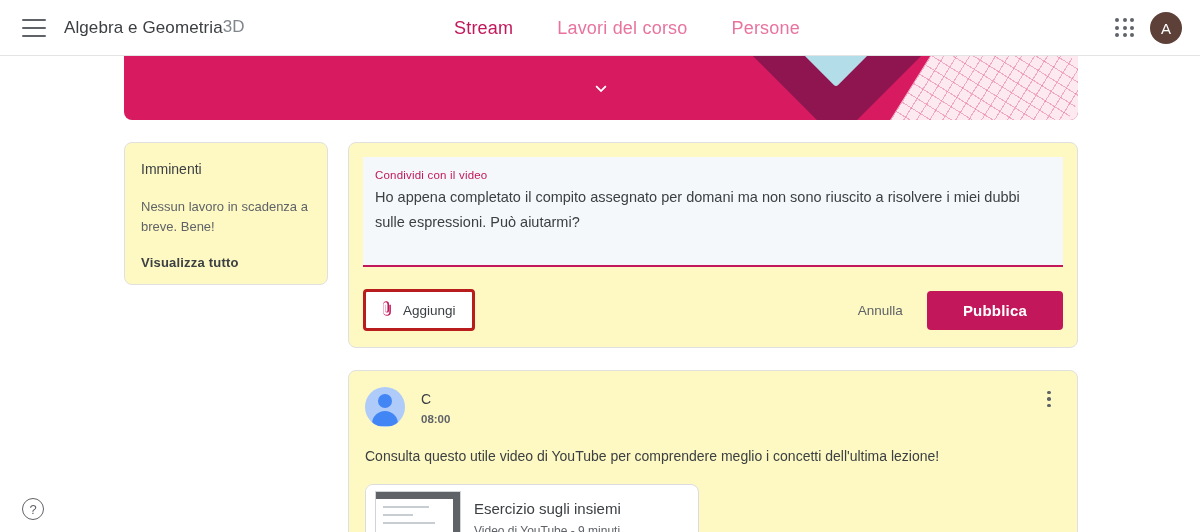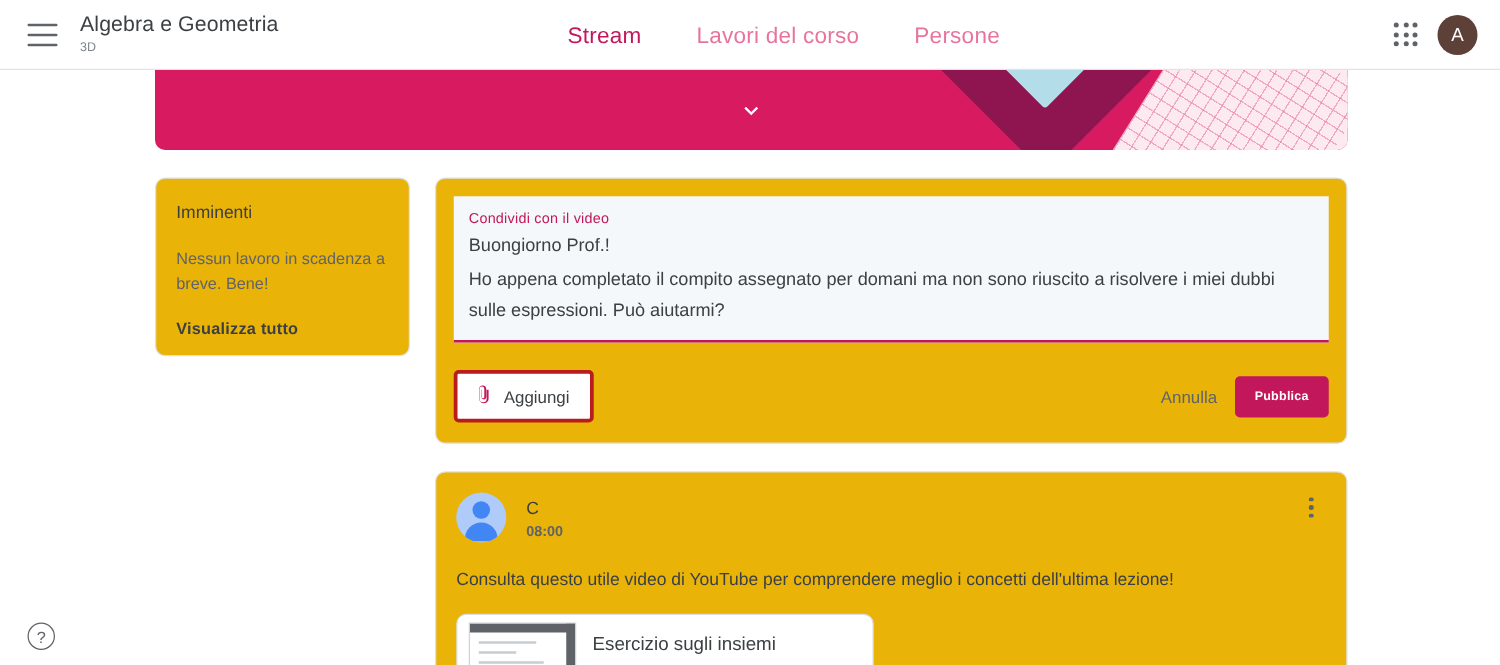--- a/index.html
+++ b/index.html
@@ -19,26 +19,26 @@
     border-bottom: 1px solid #e3e3e3;
     display: flex; align-items: center;
   }
   .hamburger {
     width: 24px; height: 18px; margin-left: 22px; margin-right: 18px;
     display: flex; flex-direction: column; justify-content: space-between;
     cursor: pointer;
   }
   .hamburger i { display: block; height: 2px; width: 24px; background: #5f6368; border-radius: 1px; }
 
-  .title-block { display: flex; flex-direction: column; justify-content: center; }
+  .title-block { display: flex; flex-direction: row; justify-content: center; }
   .course-title {
     font-size: 17px; color: #3c4043; line-height: 20px; letter-spacing: .1px;
     white-space: nowrap; cursor: pointer;
   }
-  .course-sub { font-size: 10px; color: #80868b; line-height: 15px; margin-top: 1px; }
+  .course-sub { font-size: 17px; color: #80868b; line-height: 15px; margin-top: 1px; }
 
   .tabs {
     position: absolute; left: 432px; top: 0; height: 56px;
     display: flex; align-items: center; gap: 0;
   }
   .tab {
     height: 68px; display: flex; align-items: center; justify-content: center;
     padding: 0 22px; font-size: 18px; color: #e8749e; cursor: pointer;
     position: relative; white-space: nowrap; letter-spacing: .2px;
   }
@@ -89,21 +89,21 @@
     position: absolute; left: 50%; top: 50%; transform: translate(-50%,-50%);
     width: 34px; height: 34px; display: flex; align-items: center; justify-content: center;
     cursor: pointer; z-index: 4;
   }
 
   
   .col-left { position: absolute; left: 124px; top: 86px; width: 204px; }
   .col-right { position: absolute; left: 348px; top: 86px; width: 730px; }
 
   .card {
-    background: #eab308; border: 1px solid #e0e0e0; border-radius: 8px;
+    background: #fef9c3; border: 1px solid #e0e0e0; border-radius: 8px;
   }
 
   
   .upcoming { padding: 16px 16px 14px 16px; }
   .upcoming h3 { font-size: 14px; font-weight: 400; color: #3c4043; line-height: 20px; }
   .upcoming p { font-size: 13px; color: #5f6368; line-height: 20px; margin-top: 18px; }
   .upcoming .viewall {
     margin-top: 18px; font-size: 13px; color: #3c4043;
     font-weight: bold; cursor: pointer; letter-spacing: .2px;
   }
@@ -125,21 +125,21 @@
     padding: 9px 16px 9px 13px; font-size: 13.5px; color: #3c4043;
     cursor: pointer; background: #fff;
   }
   .spacer { flex: 1; }
   .btn-cancel {
     font-size: 13.5px; color: #5f6368; padding: 9px 14px; cursor: pointer;
     background: none; border: none; font-family: inherit;
   }
   .btn-post {
     background: #c2185b; color: #fff; border: none; border-radius: 4px;
-    font-size: 10px; font-weight: bold; padding: 11px 16px; 
+    font-size: 15px; font-weight: bold; padding: 11px 36px; margin-left: 10px;
     cursor: pointer; font-family: inherit; letter-spacing: .2px;
   }
 
   
   .post { margin-top: 22px; padding: 16px 16px 0 16px; }
   .post-head { display: flex; align-items: flex-start; }
   .avatar-blue {
     width: 40px; height: 40px; border-radius: 50%; background: #aecbfa;
     position: relative; flex: none; overflow: hidden;
   }
@@ -237,21 +237,20 @@
         <p>Nessun lavoro in scadenza a breve. Bene!</p>
         <div class="viewall">Visualizza tutto</div>
       </div>
     </div>
 
     <div class="col-right">
 
       <div class="card compose">
         <div class="compose-field" placeholder="Condividi qualcosa con il corso...">
           <div class="compose-label">Condividi con il video</div>
-          <div class="compose-text">Buongiorno Prof.!</div>
           <div class="compose-text">Ho appena completato il compito assegnato per domani ma non sono riuscito a risolvere i miei dubbi sulle espressioni. Può aiutarmi?</div>
         </div>
         <div class="compose-actions">
           <div class="btn-add">
             <span>
               <svg width="15" height="15" viewBox="0 0 24 24">
                   <path d="M16.5 6v11.5a4.5 4.5 0 0 1-9 0V5a3 3 0 0 1 6 0v10.5a1.5 1.5 0 0 1-3 0V6H10v9.5a3 3 0 0 0 6 0V5a4.5 4.5 0 0 0-9 0v12.5a6 6 0 0 0 12 0V6z" fill="#c2185b"></path>
                 </svg>
             </span>
             <span>Aggiungi</span>

